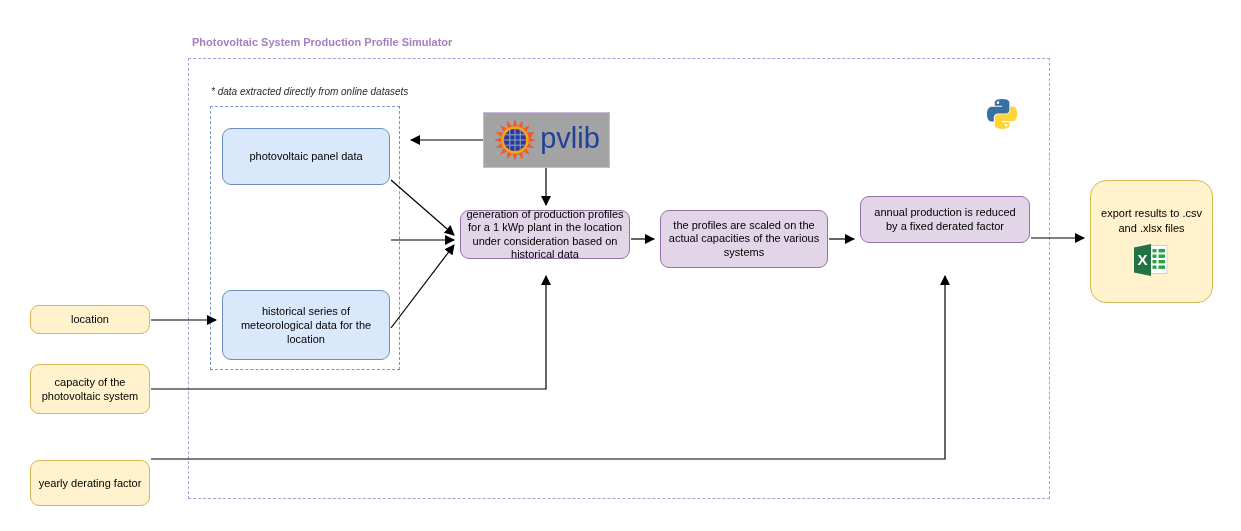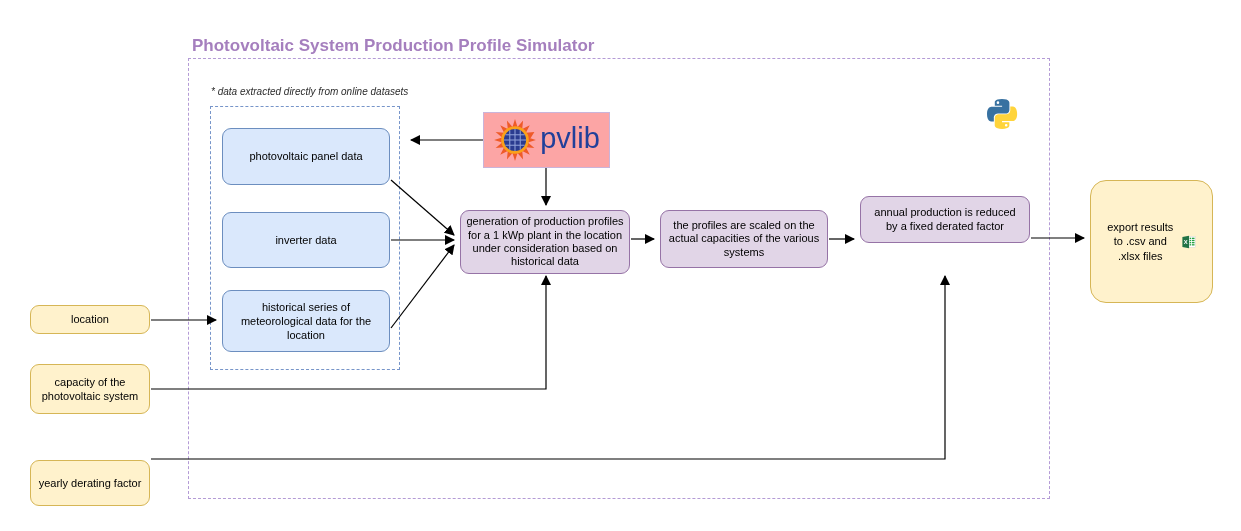--- a/index.html
+++ b/index.html
@@ -1,45 +1,45 @@
 <!DOCTYPE html>
 <html style="--title: #A57FBE; --outer-border: #B49BD6; --inner-border: #7795C9; --dataset-fill: #DAE8FC; --dataset-border: #6C8EBF; --process-fill: #E1D5E7; --process-border: #9673A6; --input-fill: #FFF2CC; --input-border: #D6B656; --pvlib-text: #21409A; --excel-green: #217346;"><head>
 <meta charset="utf-8">
 <style>
   html,body{margin:0;padding:0;background:#fff;}
   body{font-family:"Liberation Sans", sans-serif;}
   #canvas{position:relative;width:1241px;height:531px;background:#ffffff;overflow:hidden;}
 
-  .title{position:absolute;left:192px;top:36px;font-size:17px;font-weight:bold;color:var(--title,#A57FBE);z-index:3;}
+  .title{position:absolute;left:192px;top:36px;font-size:11px;font-weight:bold;color:var(--title,#A57FBE);z-index:3;}
   .note{position:absolute;left:211px;top:86px;font-size:10px;font-style:italic;color:#2b2b2b;z-index:3;}
 
   .dash-outer{position:absolute;left:188px;top:58px;width:862px;height:441px;border:1.5px dashed var(--outer-border,#B49BD6);box-sizing:border-box;z-index:1;}
   .dash-inner{position:absolute;left:210px;top:106px;width:190px;height:264px;border:1.5px dashed var(--inner-border,#7795C9);box-sizing:border-box;z-index:1;}
 
   .node{position:absolute;display:flex;align-items:center;justify-content:center;text-align:center;
         font-size:11px;color:#000;line-height:1.3;padding:3px 7px;box-sizing:border-box;border-radius:9px;z-index:4;}
   .dataset{background:var(--dataset-fill,#DAE8FC);border:1px solid var(--dataset-border,#6C8EBF);}
   .process{background:var(--process-fill,#E1D5E7);border:1px solid var(--process-border,#9673A6);line-height:1.22;}
   .input{background:var(--input-fill,#FFF2CC);border:1px solid var(--input-border,#D6B656);}
 
   .blue1{left:222px;top:128px;width:168px;height:57px;}
   .blue2{left:222px;top:212px;width:168px;height:56px;}
-  .blue3{left:222px;top:290px;width:168px;height:62px;}
+  .blue3{left:222px;top:290px;width:168px;height:70px;}
 
-  .proc1{left:460px;top:210px;width:170px;height:64px;padding:2px 3px;}
+  .proc1{left:460px;top:210px;width:170px;height:49px;padding:2px 3px;}
   .proc2{left:660px;top:210px;width:168px;height:58px;border-radius:9px;}
   .proc3{left:860px;top:196px;width:170px;height:47px;}
 
   .in1{left:30px;top:305px;width:120px;height:29px;}
   .in2{left:30px;top:364px;width:120px;height:50px;}
   .in3{left:30px;top:436px;width:120px;height:46px;margin-top:24px;}
 
-  .export{left:1090px;top:180px;width:123px;height:123px;border-radius:16px;flex-direction:row;gap:8px;padding:10px 16px;}
+  .export{left:1090px;top:180px;width:123px;height:123px;border-radius:16px;flex-direction:column;gap:8px;padding:10px 8px;}
 
-  .pvlib{position:absolute;left:483px;top:112px;width:127px;height:56px;background:#fca5a5;
+  .pvlib{position:absolute;left:483px;top:112px;width:127px;height:56px;background:#a3a3a3;
          border:1.5px solid #C9B4DA;display:flex;align-items:center;justify-content:center;gap:3px;z-index:4;box-sizing:border-box;}
   .pvlib-text{font-size:29px;color:var(--pvlib-text,#21409A);letter-spacing:0px;margin-top:-3px;}
 
   .python-logo{position:absolute;left:984px;top:95px;width:36px;height:38px;z-index:4;}
 
   svg.wires{position:absolute;left:0;top:0;z-index:2;}
 </style>
 </head>
 <body>
 
@@ -67,23 +67,20 @@
       <path d="M151 389 H546 V276" marker-end="url(#arr)"></path>
       <path d="M151 459 H945 V276" marker-end="url(#arr)"></path>
       <line x1="631" y1="239" x2="654" y2="239" marker-end="url(#arr)"></line>
       <line x1="829" y1="239" x2="854" y2="239" marker-end="url(#arr)"></line>
       <line x1="1031" y1="238" x2="1084" y2="238" marker-end="url(#arr)"></line>
     </g>
   </svg>
 
   <div class="node dataset blue1">
     <span>photovoltaic panel data</span>
-  </div>
-  <div class="node dataset blue2">
-    <span>inverter data</span>
   </div>
   <div class="node dataset blue3">
     <span>historical series of meteorological data for the location</span>
   </div>
 
   <div class="node process proc1">
     <span>generation of production profiles for a 1 kWp plant in the location under consideration based on historical data</span>
   </div>
   <div class="node process proc2">
     <span>the profiles are scaled on the actual capacities of the various systems</span>

